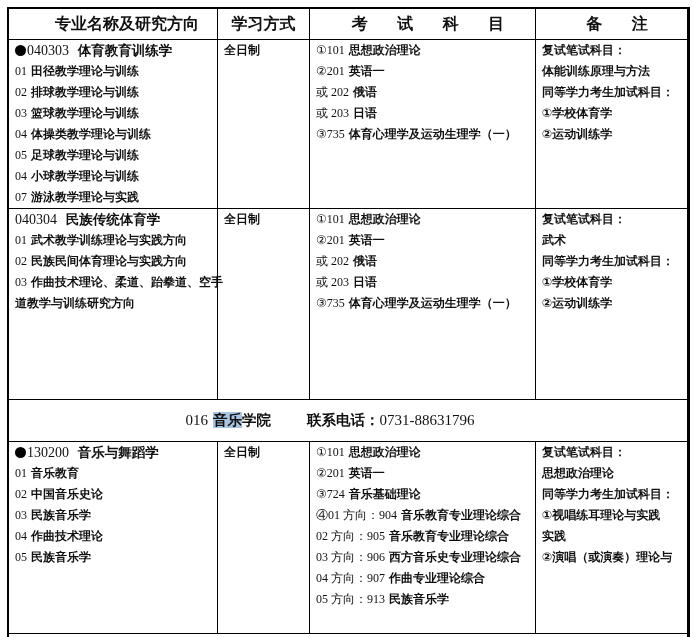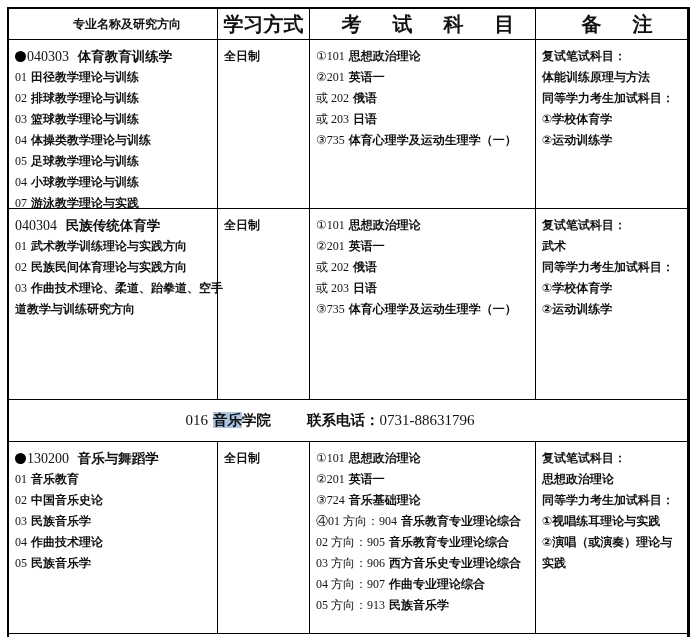--- a/index.html
+++ b/index.html
@@ -8,25 +8,25 @@
   .tbl { position: absolute; left: 7px; top: 7px; width: 683px; height: 640px;
          border-left: 2px solid #000; border-right: 3px solid #000; border-top: 2px solid #000;
          box-sizing: border-box; }
   .row { position: absolute; left: 0; right: 0; border-bottom: 1.5px solid #000; box-sizing: border-box; }
   .cell { position: absolute; top: 0; bottom: 0; box-sizing: border-box; }
   .c1 { left: 0; width: 208px; }
   .c2 { left: 208px; width: 92px; border-left: 1.5px solid #000; }
   .c3 { left: 300px; width: 226px; border-left: 1.5px solid #000; }
   .c4 { left: 526px; right: 0; border-left: 1.5px solid #000; }
   .hdr .cell { display: flex; align-items: center; justify-content: center;
-               font-family: "DejaVu Sans", "Liberation Sans", sans-serif; font-weight: bold; font-size: 20px; }
-  .hdr .c1 { font-size: 12px; padding-left: 28px; }
+               font-family: "DejaVu Sans", "Liberation Sans", sans-serif; font-weight: bold; font-size: 16px; }
+  .hdr .c1 { font-size: 16px; padding-left: 28px; }
   .spaced { letter-spacing: 12px; padding-left: 23px; }
   .lines { padding: 2px 0 0 6px; }
-  .line { height: 21px; line-height: 28px; font-size: 12px; font-weight: bold; white-space: nowrap;
+  .line { height: 21px; line-height: 16px; font-size: 12px; font-weight: bold; white-space: nowrap;
           font-family: "DejaVu Sans", "Liberation Sans", sans-serif; }
   .line .num { font-family: "Liberation Serif", "DejaVu Serif", serif; font-weight: normal; margin-right: 4px; }
   .line.major { font-size: 13.5px; }
   .line.major .num { font-size: 14px; font-weight: normal; }
   .dot { display: inline-block; width: 11px; height: 11px; border-radius: 50%; background: #000;
          vertical-align: -1px; margin-right: 1px; }
   .c2 .line { padding-left: 0; }
   .college { display: flex; align-items: center; justify-content: center; font-weight: bold;
              font-family: "DejaVu Sans", "Liberation Sans", sans-serif; font-size: 14.5px; gap: 0; }
   .college .num { font-family: "Liberation Serif", "DejaVu Serif", serif; font-weight: normal; font-size: 15px; }
@@ -127,18 +127,18 @@
       <div class="line"><span class="num">02 方向：905</span><span>音乐教育专业理论综合</span></div>
       <div class="line"><span class="num">03 方向：906</span><span>西方音乐史专业理论综合</span></div>
       <div class="line"><span class="num">04 方向：907</span><span>作曲专业理论综合</span></div>
       <div class="line"><span class="num">05 方向：913</span><span>民族音乐学</span></div>
     </div>
     <div class="cell c4 lines">
       <div class="line">复试笔试科目：</div>
       <div class="line">思想政治理论</div>
       <div class="line">同等学力考生加试科目：</div>
       <div class="line">①视唱练耳理论与实践</div>
+      <div class="line">实践</div>
       <div class="line">②演唱（或演奏）理论与</div>
-      <div class="line">实践</div>
     </div>
   </div>
 
 </div>
 
 </body></html>

